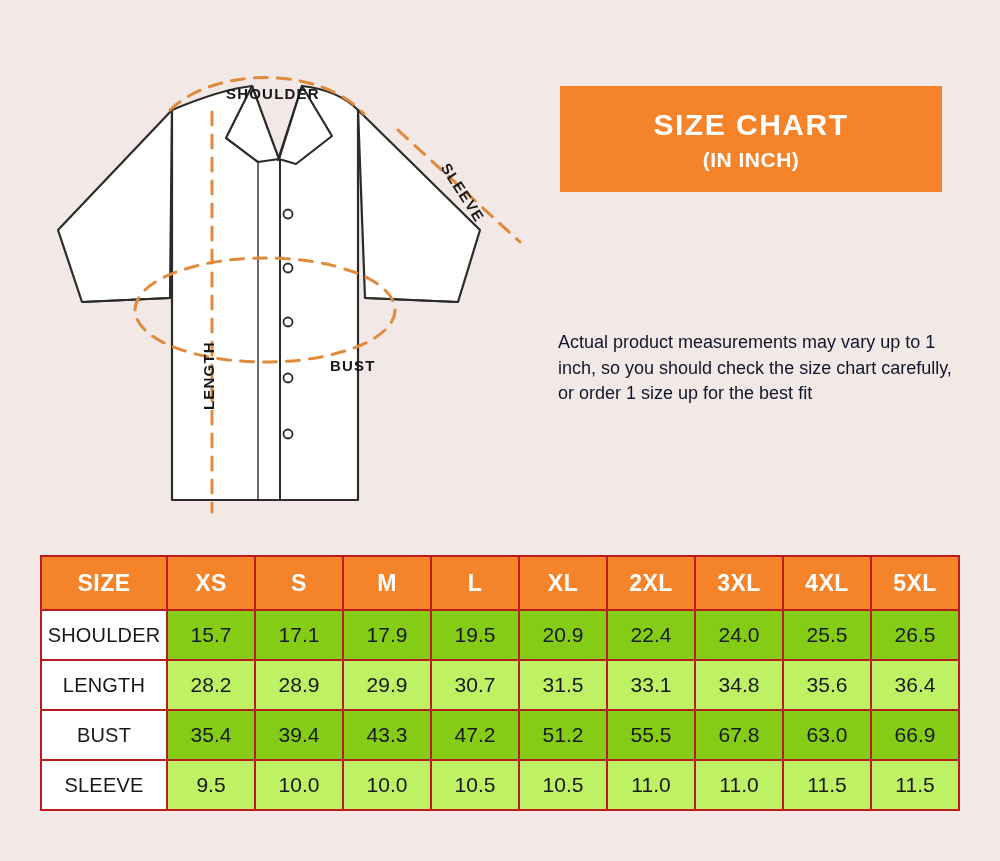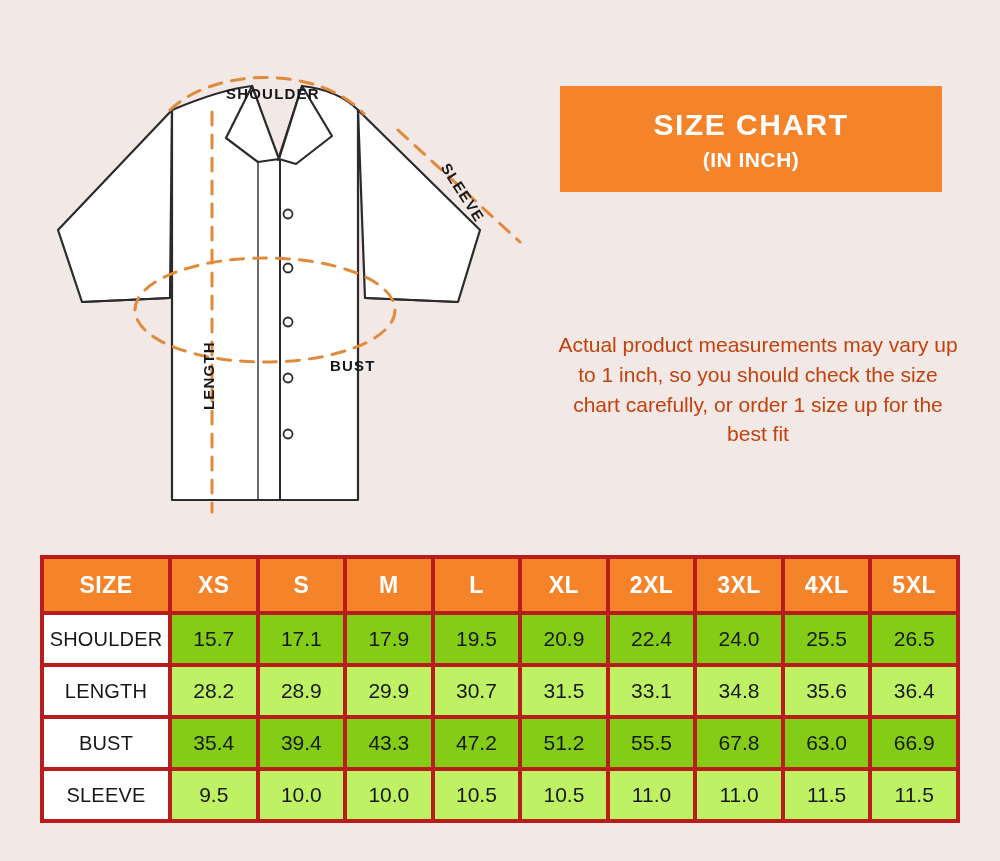--- a/index.html
+++ b/index.html
@@ -84,40 +84,39 @@
     font-weight: bold;
     letter-spacing: 0.5px;
     margin-top: 6px;
   }
 
   #note-text {
     position: absolute;
     left: 558px;
     top: 330px;
     width: 400px;
-    font-size: 21px;
+    font-size: 18px;
     line-height: 1.42;
-    color: #c2410c;
-    text-align: center;
+    color: #0f172a;
   }
 
   
   #size-table-wrap {
     position: absolute;
     left: 40px;
     top: 555px;
     width: 920px;
   }
   table#size-table {
     border-collapse: collapse;
     width: 920px;
     table-layout: fixed;
   }
   table#size-table td, table#size-table th {
-    border: 4px solid #b91c1c;
+    border: 2px solid #b91c1c;
     height: 48px;
     text-align: center;
     font-size: 21px;
     color: #17181b;
     font-family: "Liberation Sans", sans-serif;
     padding: 0;
   }
   table#size-table thead th {
     background: #f5832a;
     color: #ffffff;

